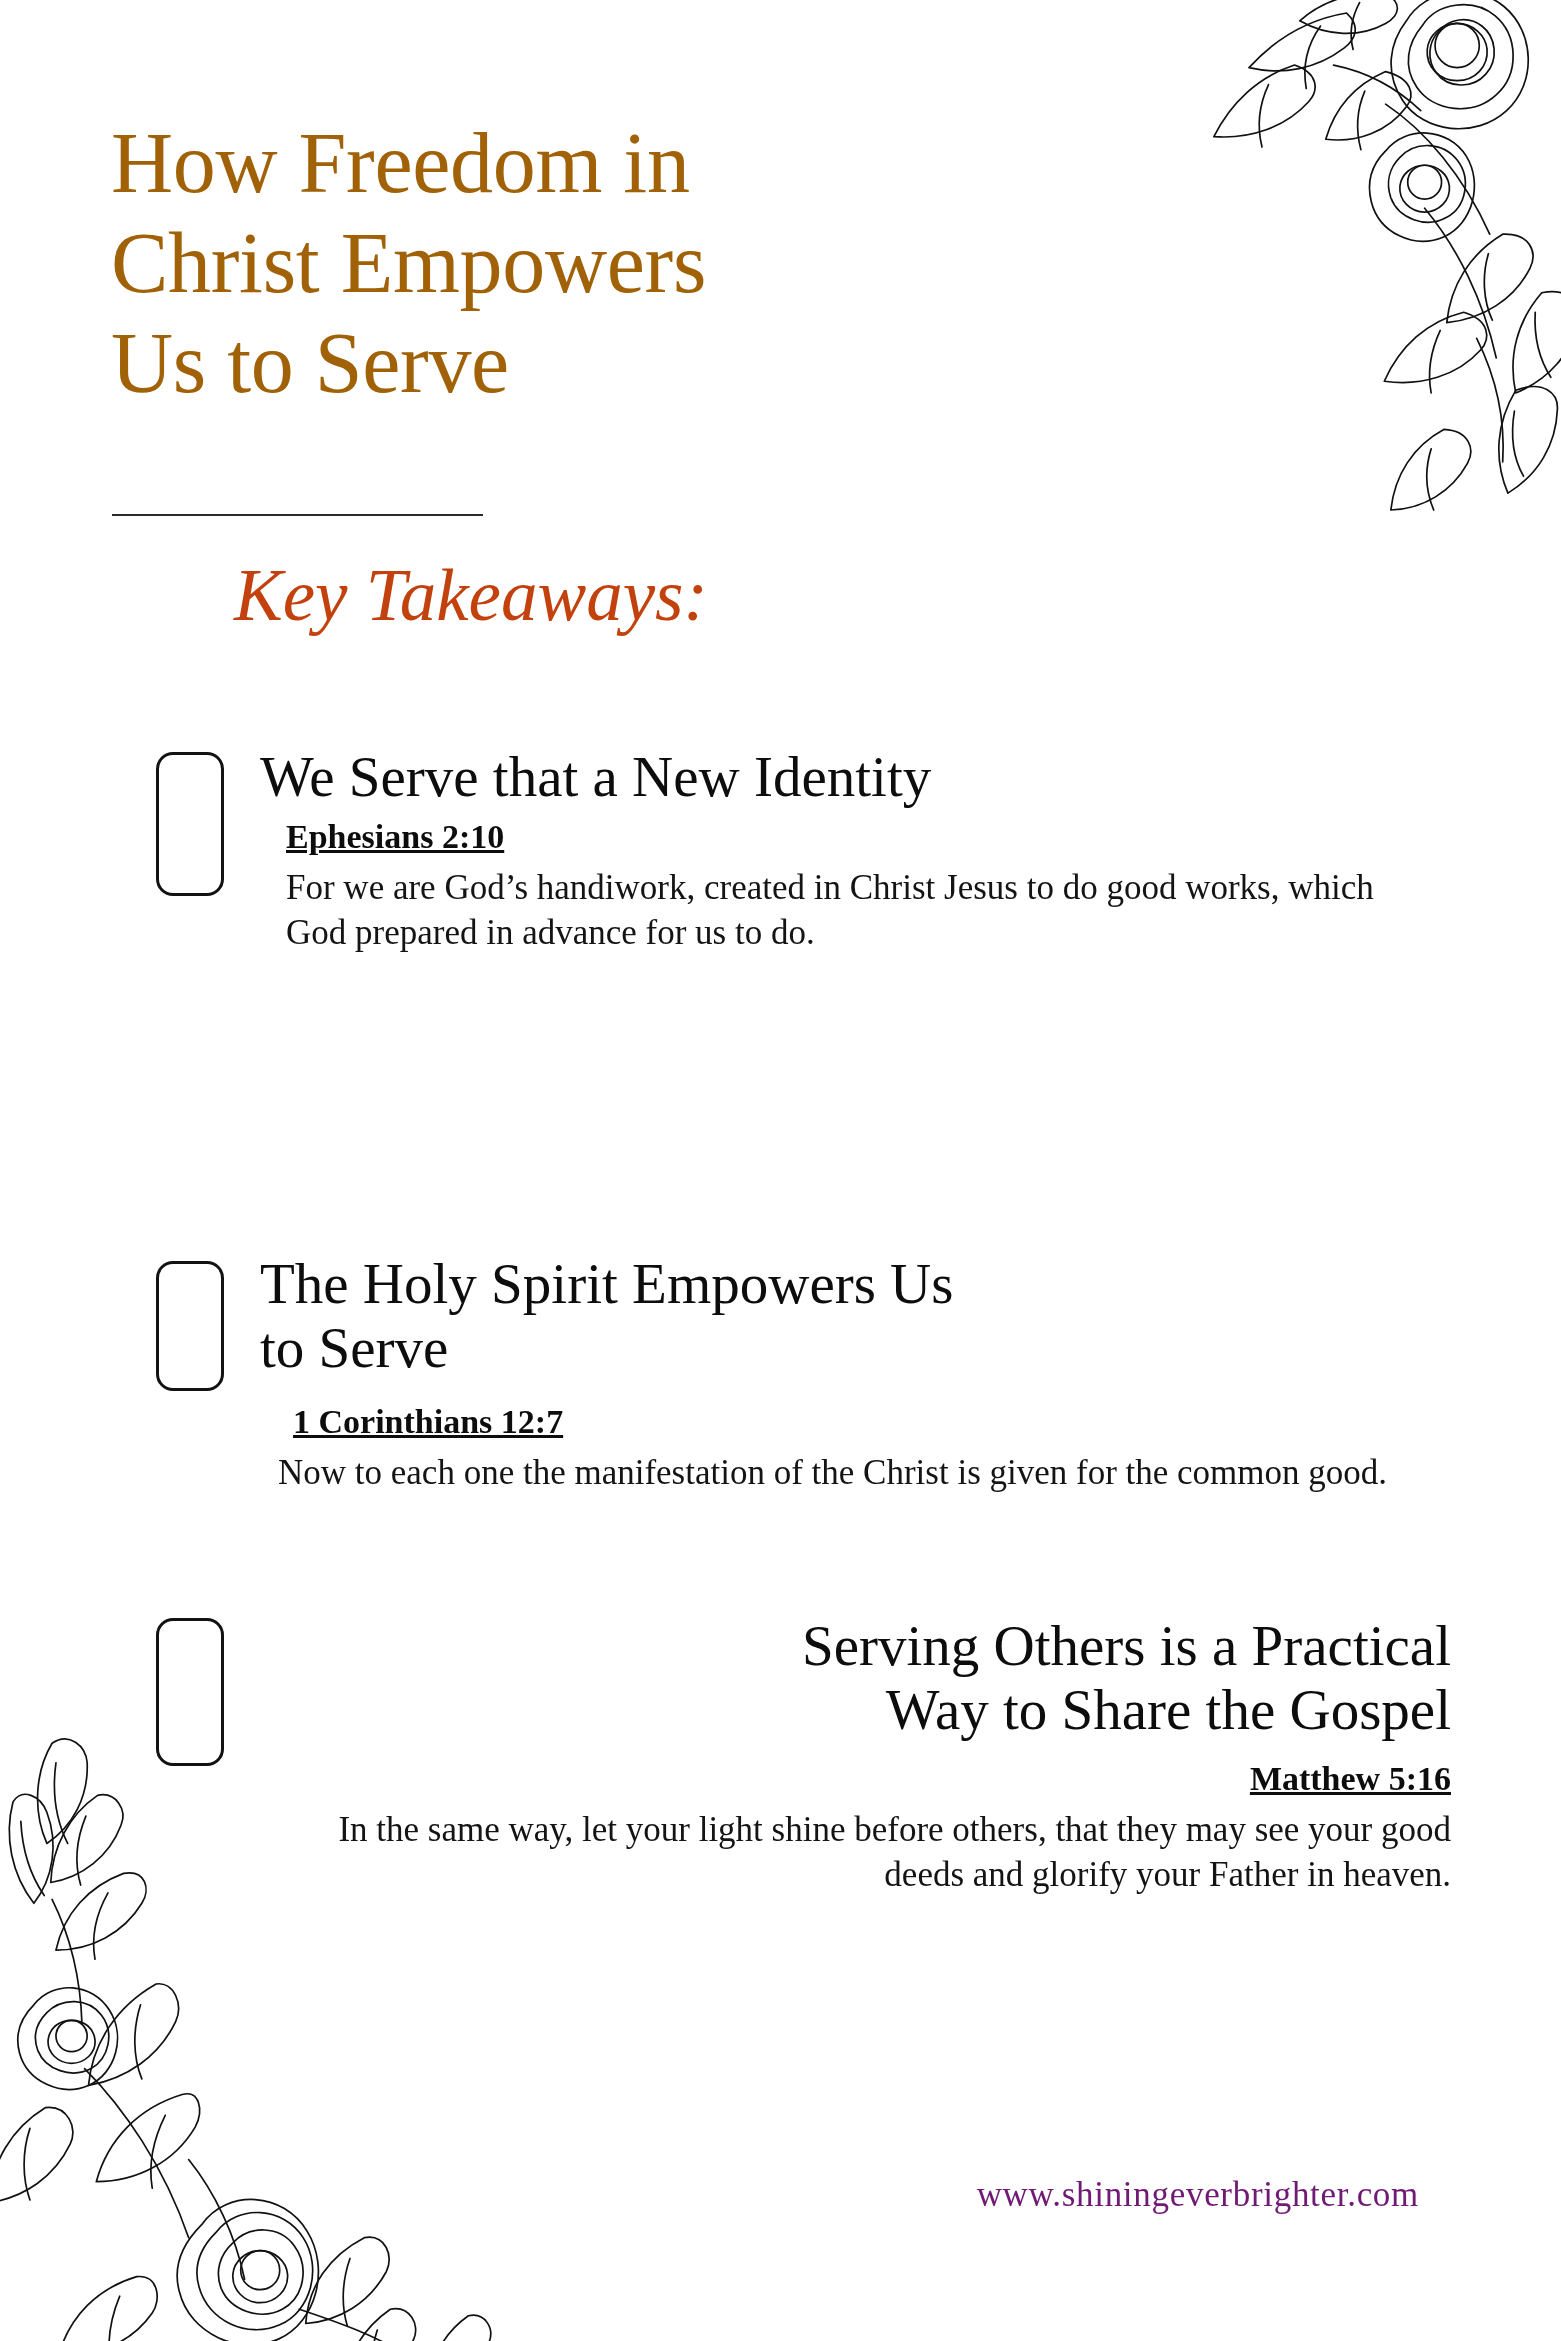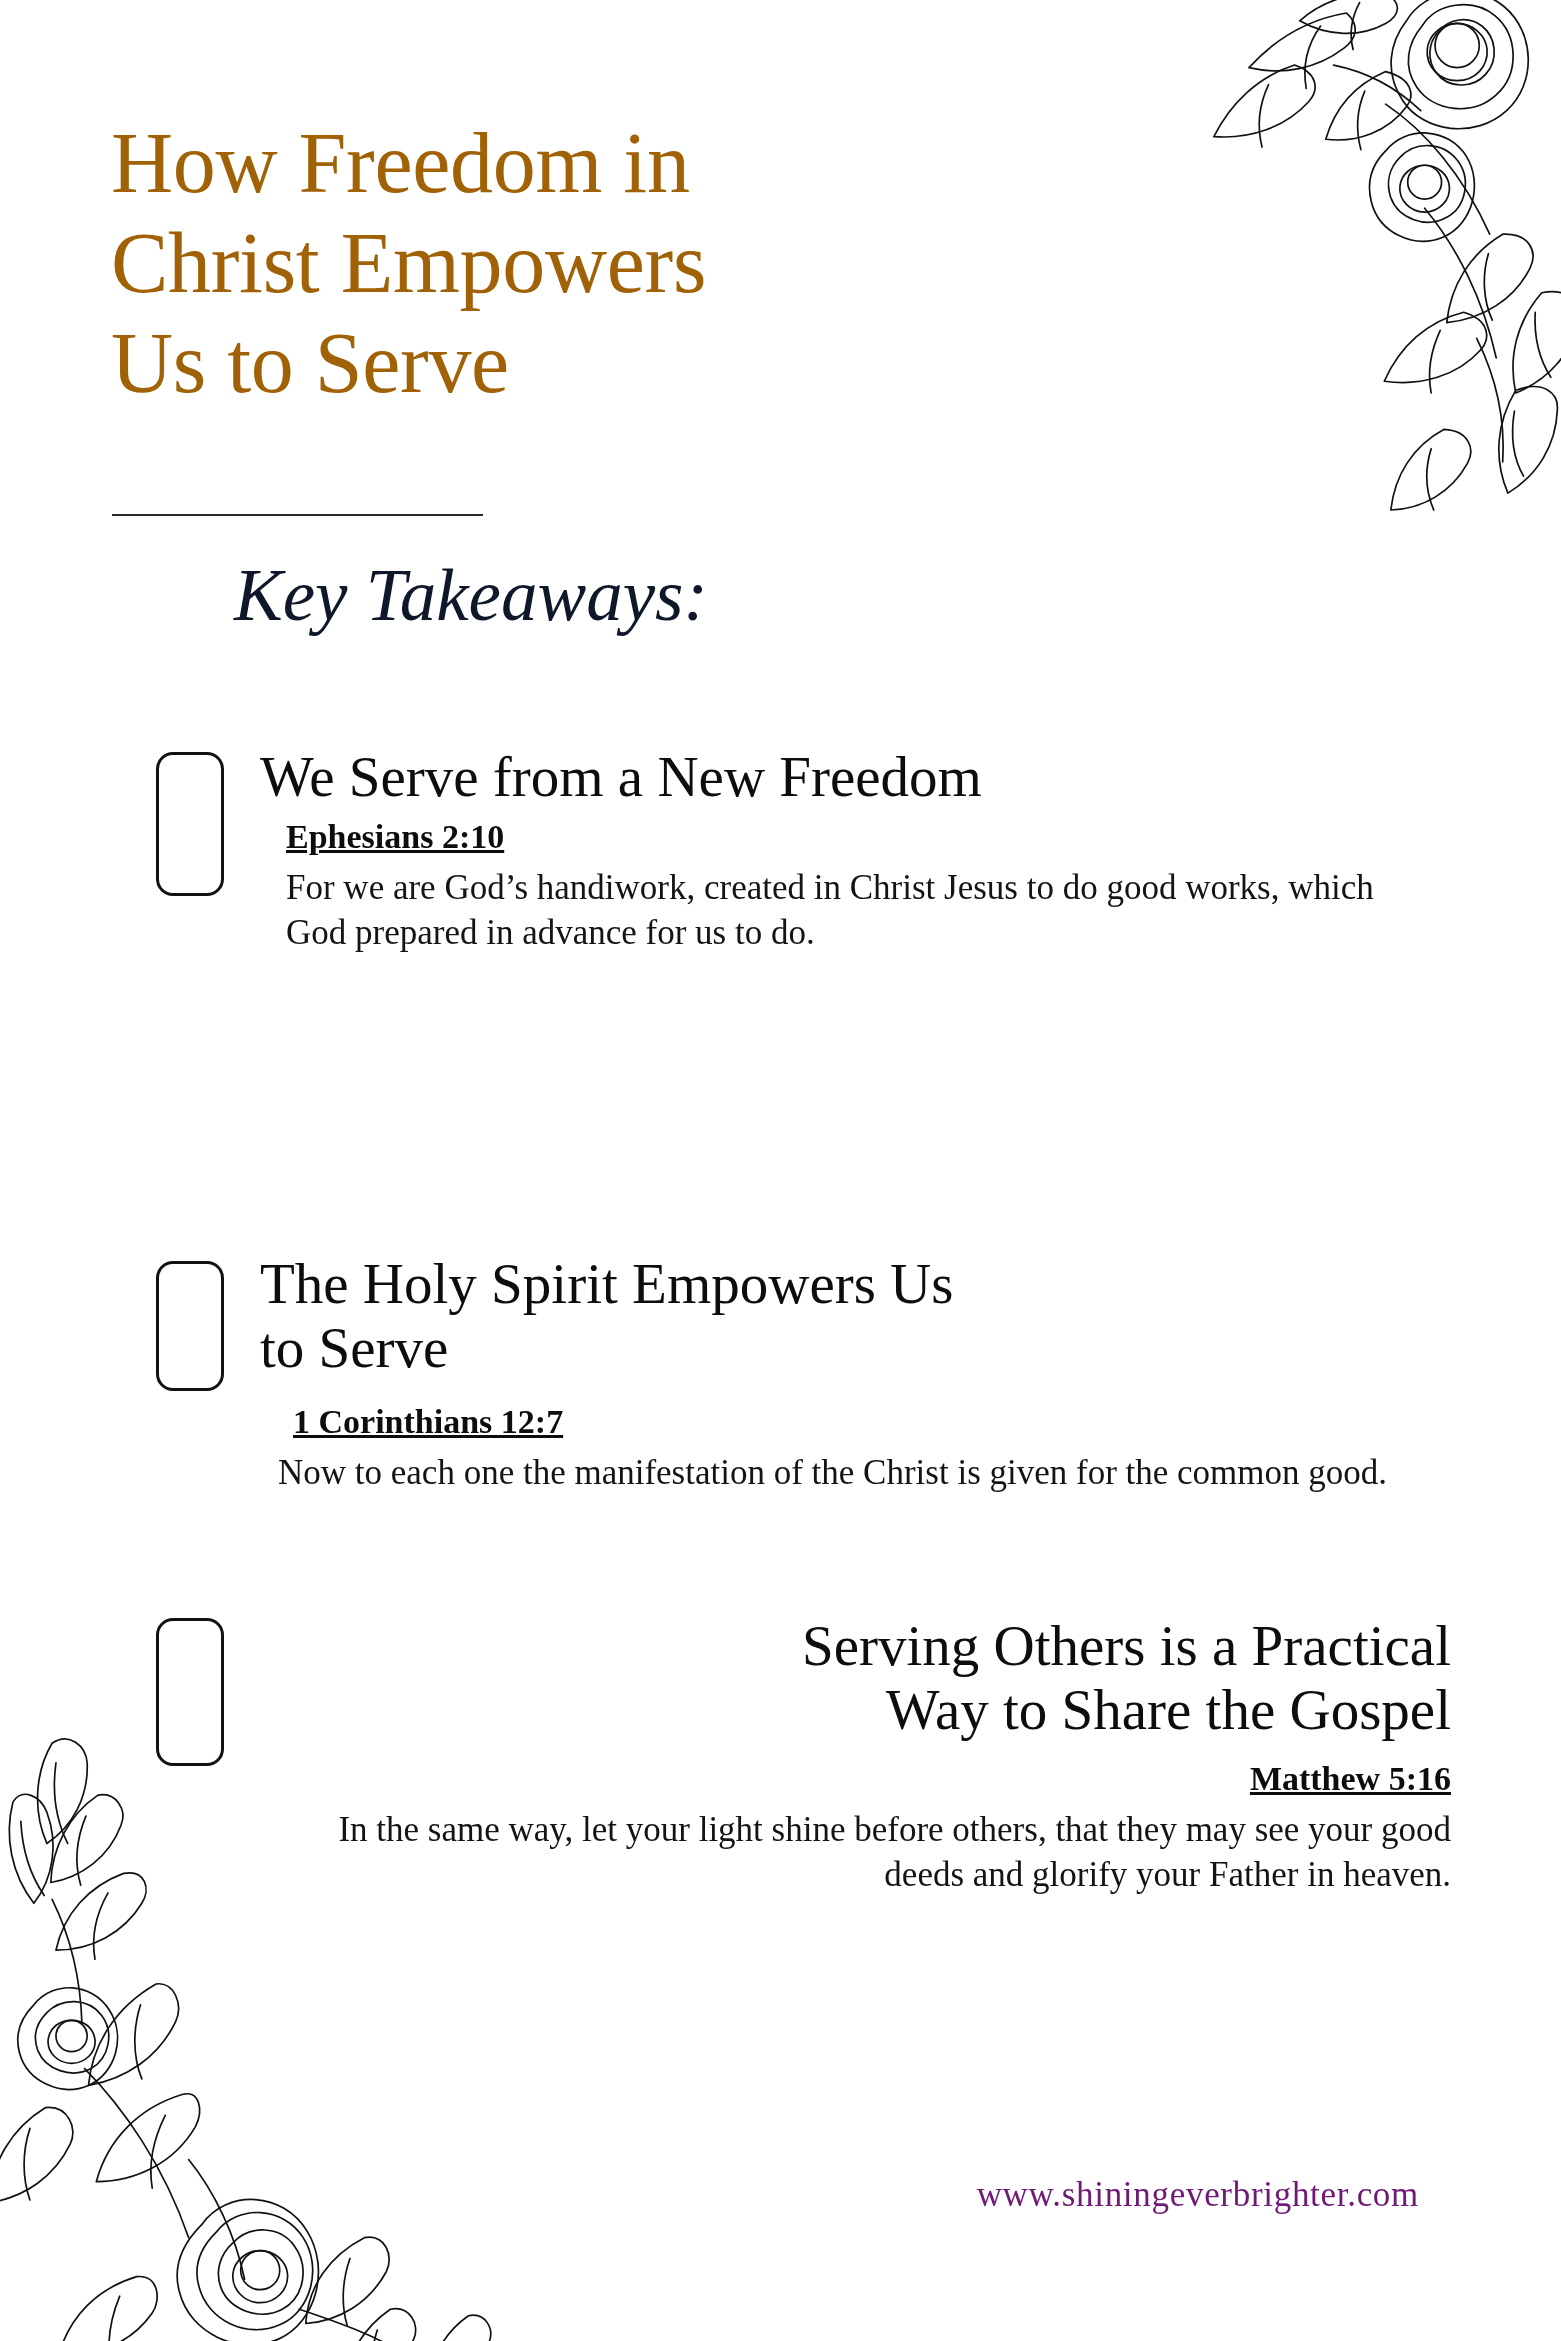--- a/index.html
+++ b/index.html
@@ -68,21 +68,21 @@
   }
 
   .key-takeaways {
     position: absolute;
     left: 234px;
     top: 556px;
     font-family: "Liberation Serif", serif;
     font-style: italic;
     font-size: 73px;
     line-height: 1.1;
-    color: #0f172a;
+    color: #c2410c;
   }
 
   
   .item {
     position: absolute;
     left: 156px;
     width: 1295px;
   }
   .item-1 { top: 745px; }
   .item-2 { top: 1252px; }
@@ -266,21 +266,21 @@
 Christ Empowers
 Us to Serve</h1>
   </div>
   <div class="title-rule"></div>
 
   <div class="key-takeaways">Key Takeaways:</div>
 
   <div class="item item-1">
     <div class="checkbox"></div>
     <div class="item-body">
-      <h2 class="item-heading">We Serve from a New Freedom</h2>
+      <h2 class="item-heading">We Serve that a New Identity</h2>
       <div class="verse-ref">Ephesians 2:10</div>
       <p class="verse-text">For we are God’s handiwork, created in Christ Jesus to do good works, which God prepared in advance for us to do.</p>
     </div>
   </div>
 
   <div class="item item-2">
     <div class="checkbox"></div>
     <div class="item-body">
       <h2 class="item-heading">The Holy Spirit Empowers Us
 to Serve</h2>

